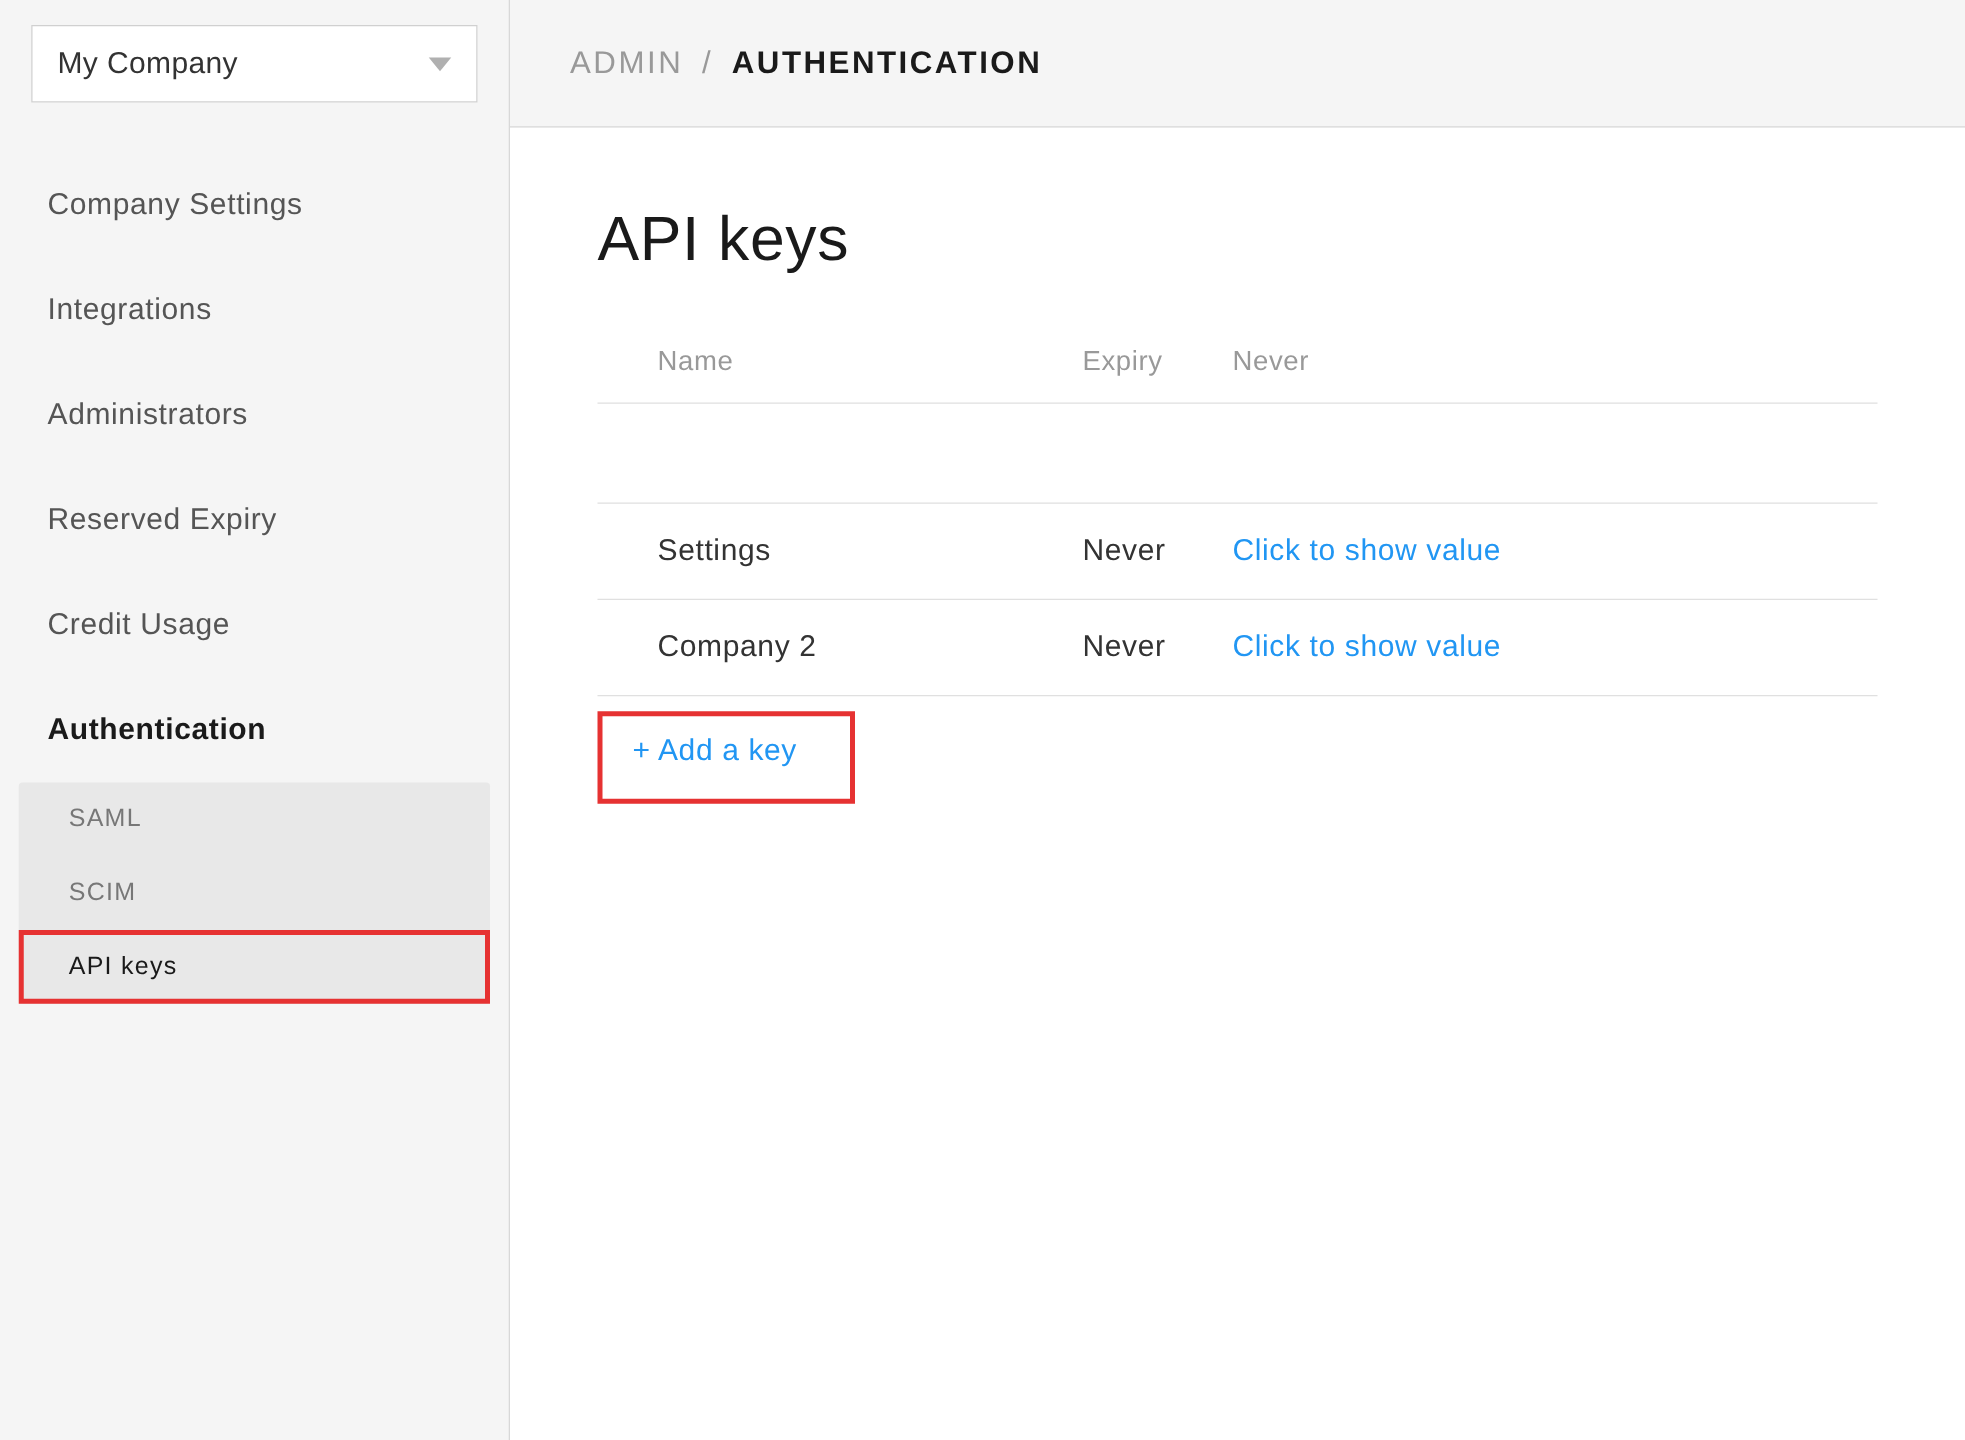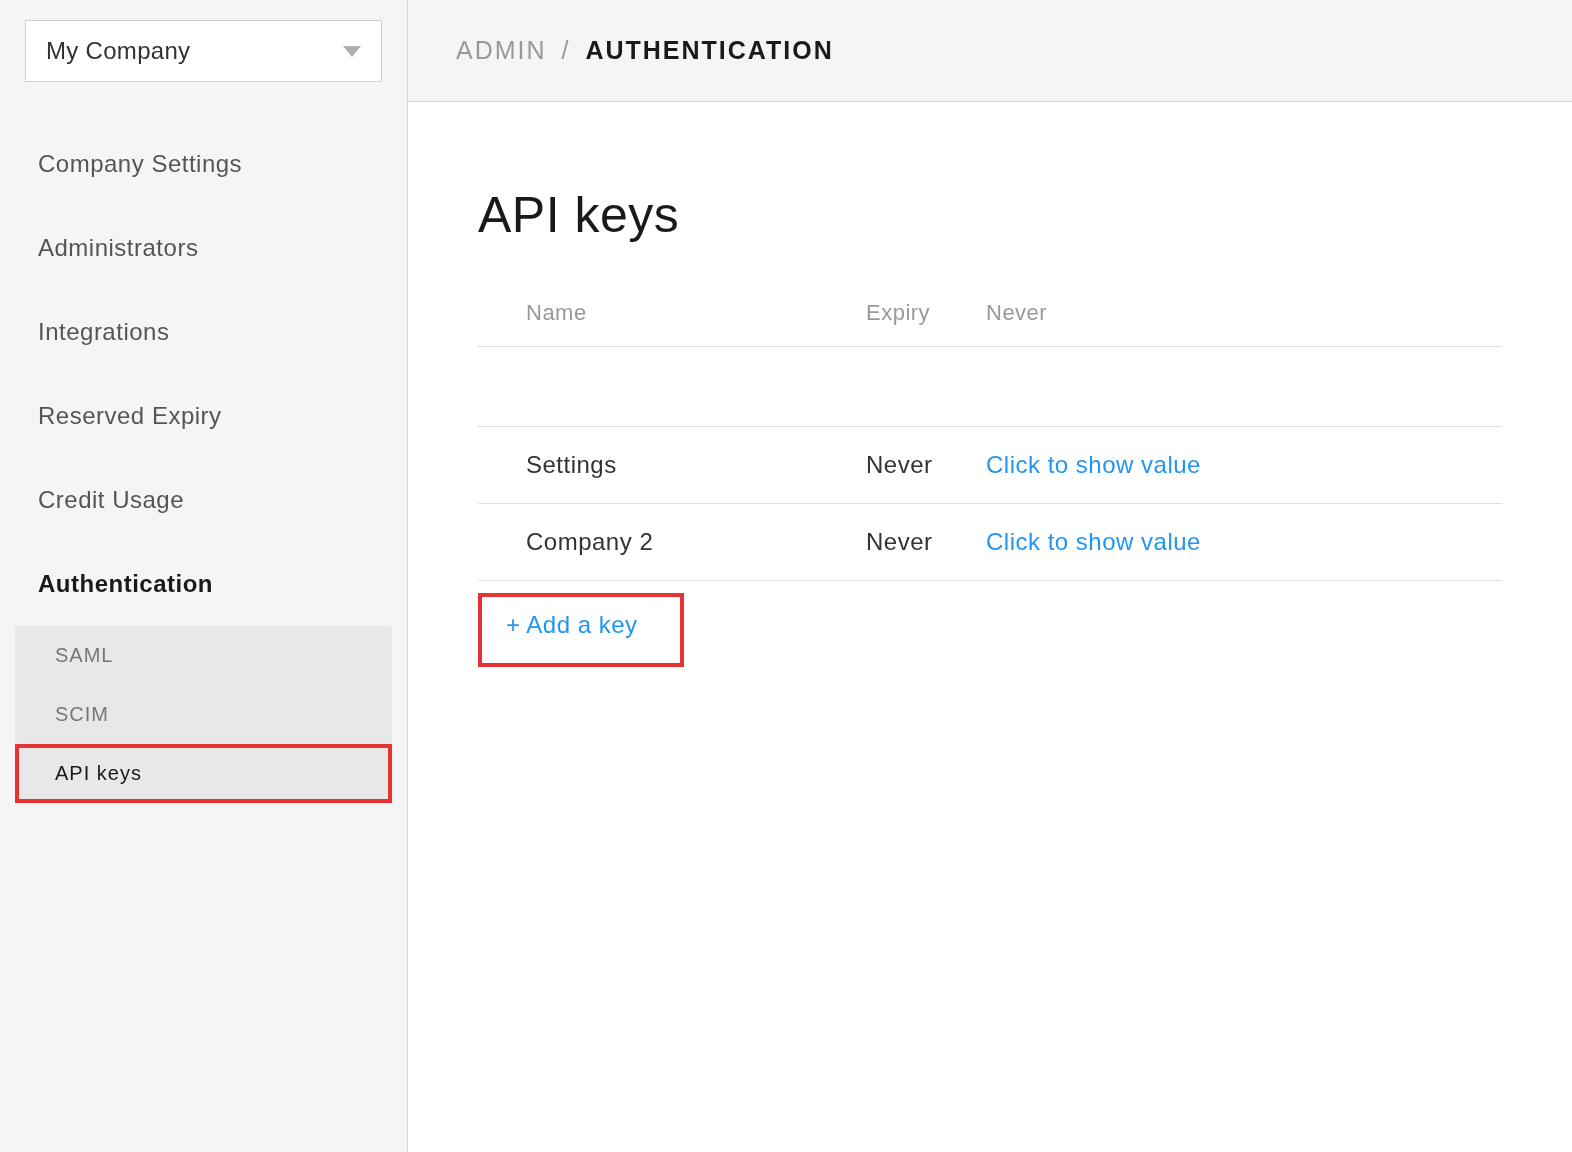--- a/index.html
+++ b/index.html
@@ -73,21 +73,20 @@
       border: 4px solid #e63232;
       color: #1a1a1a;
       font-weight: 500;
       padding: 14px 36px;
     }
     .main {
       flex: 1;
       background: #fff;
       display: flex;
       flex-direction: column;
-      gap: 24px;
     }
     .breadcrumb-bar {
       background: #f5f5f5;
       border-bottom: 1px solid #d8d8d8;
       padding: 36px 48px;
       font-size: 25px;
       letter-spacing: 2px;
     }
     .breadcrumb-parent {
       color: #999;
@@ -167,22 +166,22 @@
 <body>
 
 <div class="sidebar">
   <div class="company-selector">
     <span class="company-selector-label">My Company</span>
     <span class="chevron-down"></span>
   </div>
 
   <div class="nav-section">
     <div class="nav-item">Company Settings</div>
+    <div class="nav-item">Integrations</div>
     <div class="nav-item">Administrators</div>
-    <div class="nav-item">Integrations</div>
     <div class="nav-item">Reserved Expiry</div>
     <div class="nav-item">Credit Usage</div>
     <div class="nav-item active">Authentication</div>
 
     <div class="sub-nav">
       <div class="sub-nav-item">SAML</div>
       <div class="sub-nav-item">SCIM</div>
       <div class="sub-nav-item highlighted">API keys</div>
     </div>
   </div>

